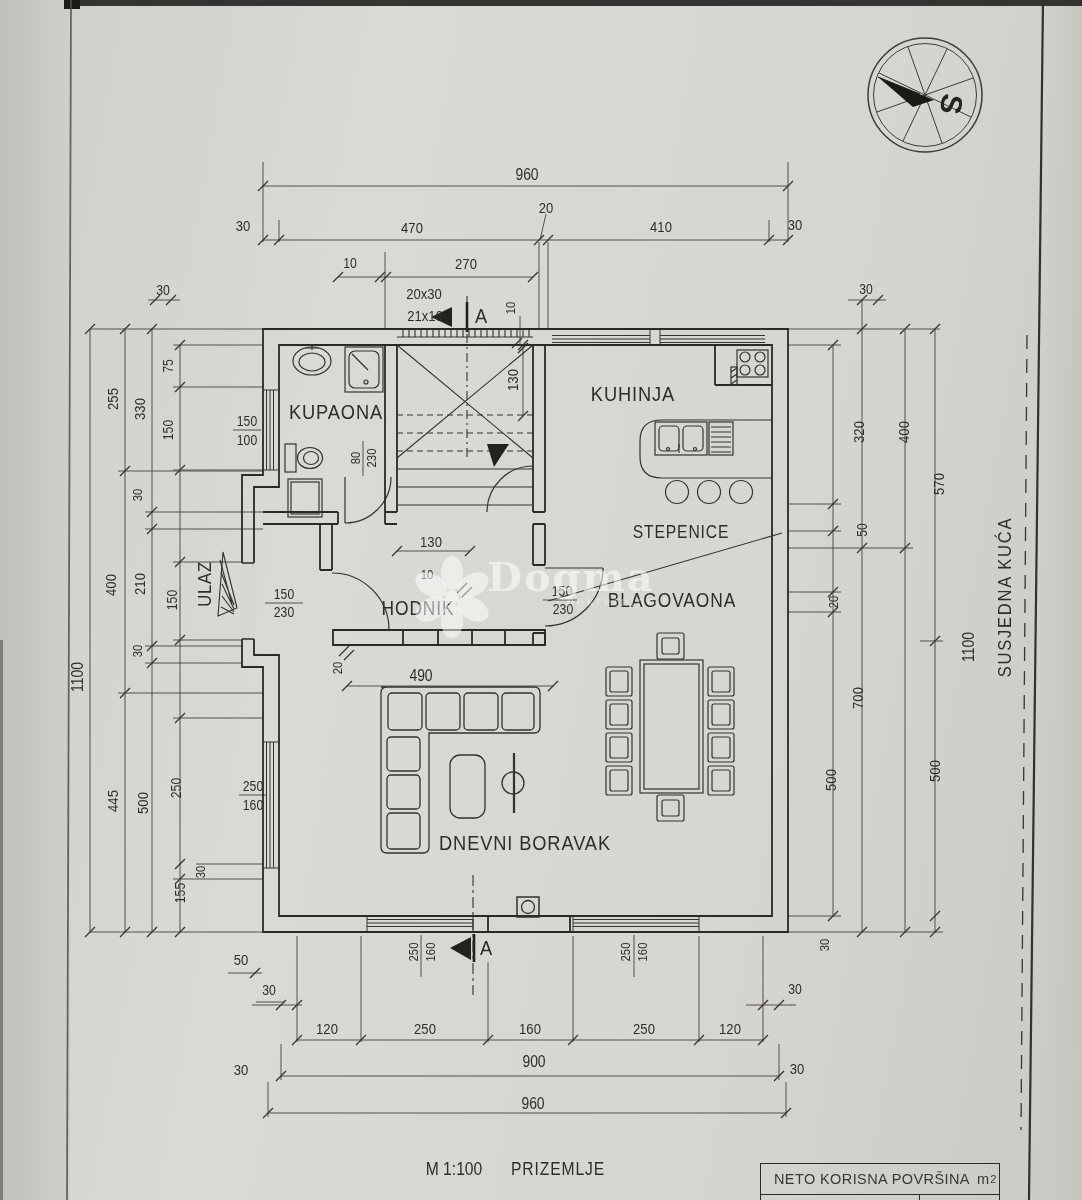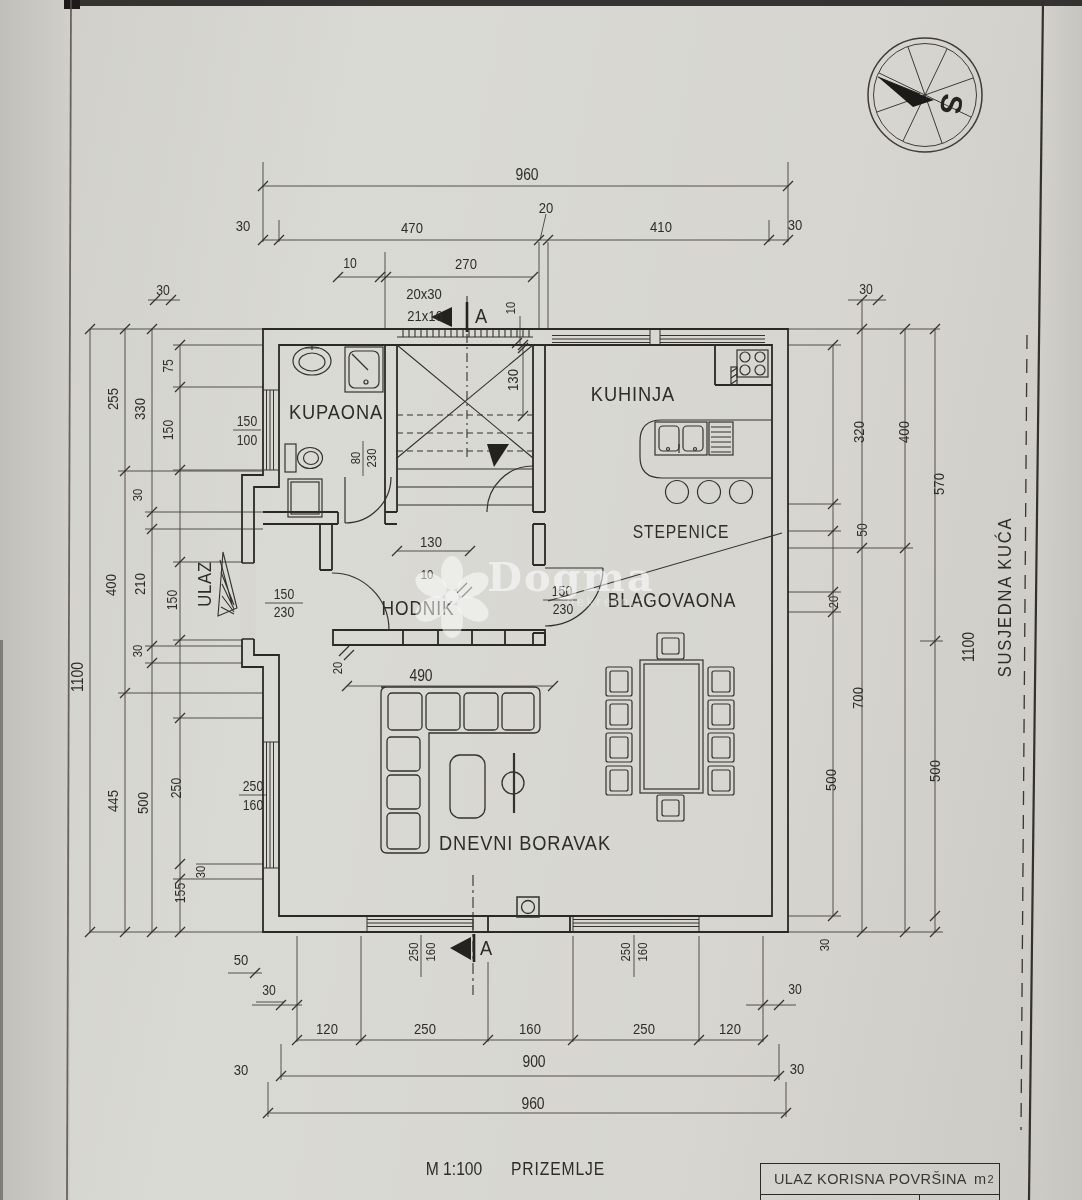--- a/index.html
+++ b/index.html
@@ -321,20 +321,20 @@
       <span class="t" style="left: 525px; top: 842px; font-size: 21px; letter-spacing: 1px; transform: translate(-50%, -50%) rotate(0deg) scaleX(0.87);">DNEVNI BORAVAK</span>
       <span class="t" style="left: 681px; top: 532px; font-size: 18px; letter-spacing: 1px; transform: translate(-50%, -50%) rotate(0deg) scaleX(0.87);">STEPENICE</span>
       <span class="t" style="left: 204px; top: 584px; font-size: 19px; letter-spacing: 1px; transform: translate(-50%, -50%) rotate(-90deg) scaleX(0.87);">ULAZ</span>
       <span class="t" style="left: 1004px; top: 597px; font-size: 19px; letter-spacing: 2px; transform: translate(-50%, -50%) rotate(-90deg) scaleX(0.87);">SUSJEDNA KUĆA</span>
       <span class="t" style="left: 454px; top: 1169px; font-size: 18px; transform: translate(-50%, -50%) rotate(0deg) scaleX(0.87);">M 1:100</span>
       <span class="t" style="left: 558px; top: 1169px; font-size: 18px; letter-spacing: 1px; transform: translate(-50%, -50%) rotate(0deg) scaleX(0.87);">PRIZEMLJE</span>
     </div>
 
   <div class="netto-box">
     <div class="netto-head">
-      <span>ULAZ KORISNA POVRŠINA</span>
+      <span>NETO KORISNA POVRŠINA</span>
         <span class="unit">m</span>
         <sup>2</sup>
     </div>
     <div class="netto-sub"></div>
   </div>
 
 </div>
 
 </body></html>

